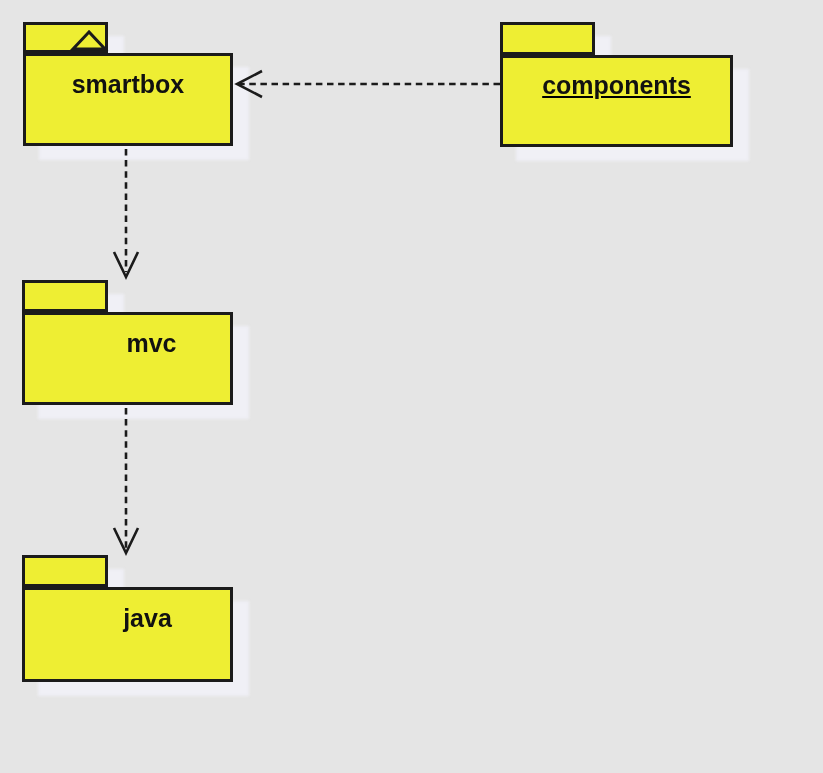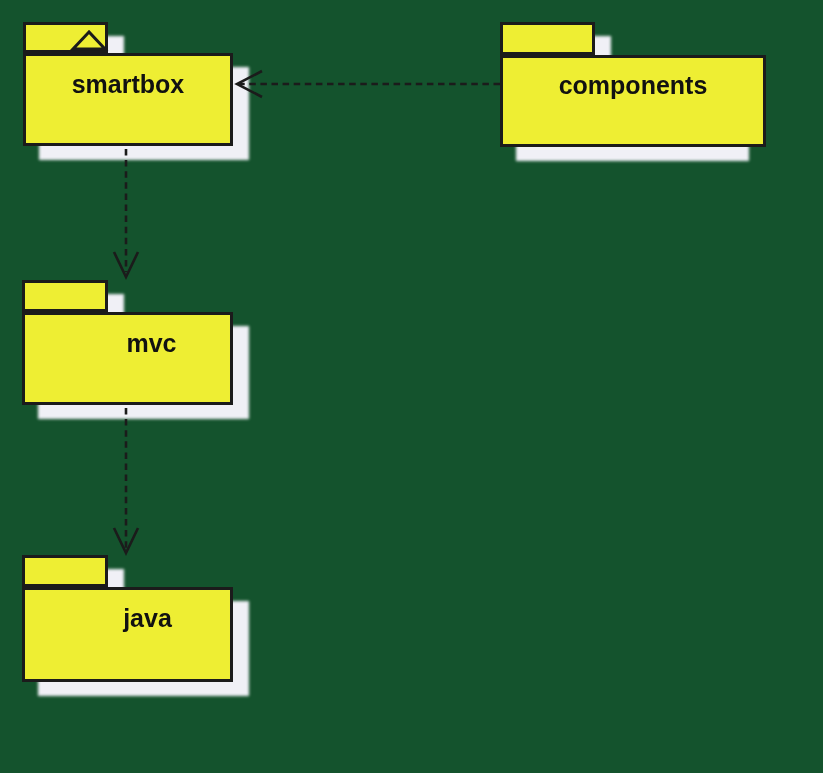--- a/index.html
+++ b/index.html
@@ -4,21 +4,21 @@
 <style>
   html, body {
     margin: 0;
     padding: 0;
     background: #FFFFFF;
   }
   .canvas {
     position: relative;
     width: 823px;
     height: 773px;
-    background: #14532d;
+    background: #e5e5e5;
     font-family: "Liberation Sans", sans-serif;
     overflow: hidden;
   }
   .pkg-part {
     position: absolute;
     box-sizing: border-box;
   }
   .pkg-shadow {
     position: absolute;
     background: #F0F0F6;
@@ -84,21 +84,21 @@
     </div>
     <div class="pkg-part pkg-body" style="left:23px; top:53px; width:210px; height:93px; padding-top:14px;">
       <span class="pkg-label">smartbox</span>
     </div>
   </div>
 
   <div>
     <div class="pkg-shadow" style="left:516px; top:36px; width:95px; height:33px;"></div>
     <div class="pkg-shadow" style="left:516px; top:69px; width:233px; height:92px;"></div>
     <div class="pkg-part pkg-tab" style="left:500px; top:22px; width:95px; height:33px;"></div>
-    <div class="pkg-part pkg-body" style="left:500px; top:55px; width:266px; height:92px; padding-top:13px;">
+    <div class="pkg-part pkg-body" style="left:500px; top:55px; width:233px; height:92px; padding-top:13px;text-decoration:underline;">
       <span class="pkg-label">components</span>
     </div>
   </div>
 
   <div>
     <div class="pkg-shadow" style="left:38px; top:294px; width:86px; height:32px;"></div>
     <div class="pkg-shadow" style="left:38px; top:326px; width:211px; height:93px;"></div>
     <div class="pkg-part pkg-tab" style="left:22px; top:280px; width:86px; height:32px;"></div>
     <div class="pkg-part pkg-body" style="left:22px; top:312px; width:211px; height:93px; padding-top:14px;padding-left:48px;">
       <span class="pkg-label">mvc</span>

